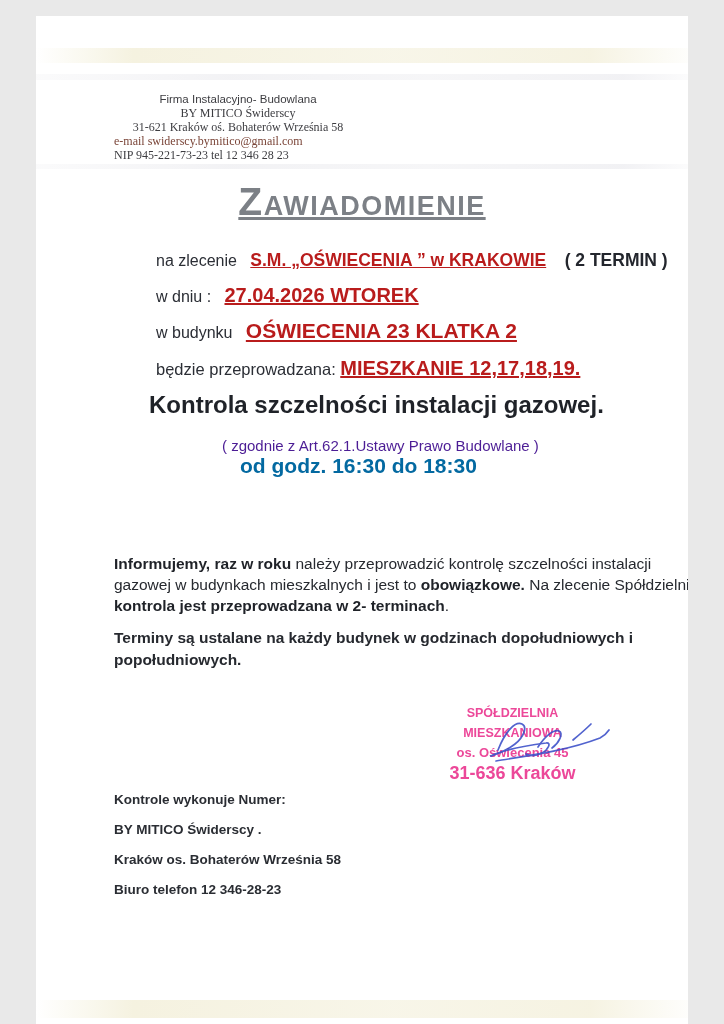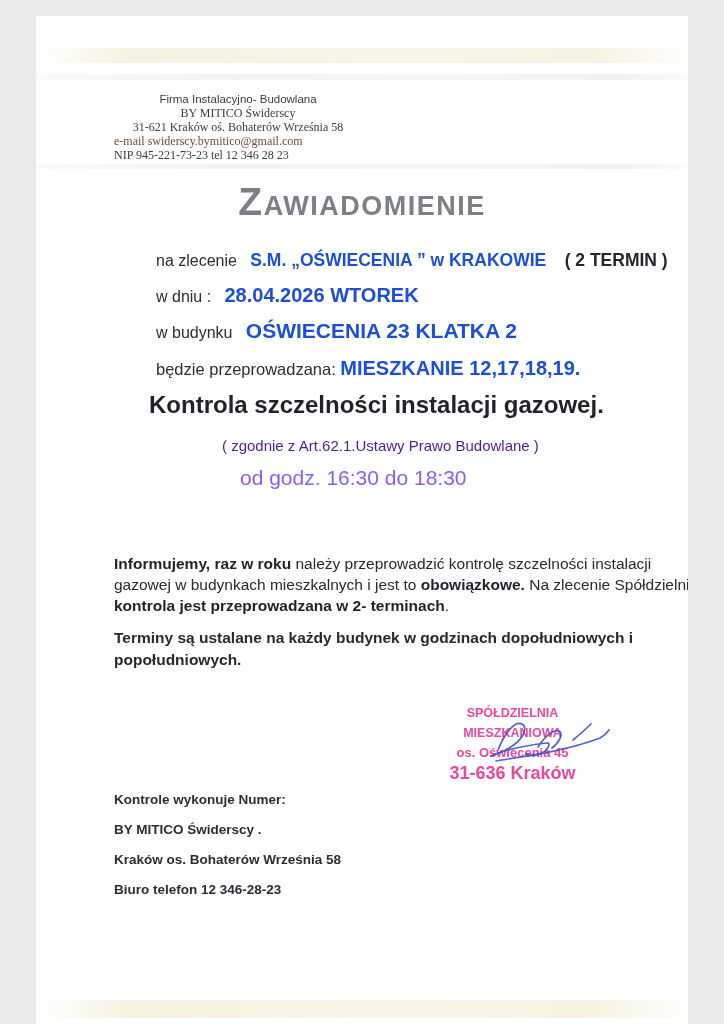--- a/index.html
+++ b/index.html
@@ -26,25 +26,26 @@
   .lh-email{font-family:"Liberation Serif",serif;font-size:12px;color:#7a4437;text-align:left;padding-left:6px;}
   .lh-nip{font-family:"Liberation Serif",serif;font-size:12px;text-align:left;padding-left:6px;}
 
   .doc-title{
     position:absolute;left:0;top:164px;width:100%;
     text-align:center;
     font-size:39px;font-weight:bold;
     font-variant:small-caps;
     letter-spacing:1.5px;
     color:#7c8086;
+    text-decoration:underline;
   }
 
   .line{position:absolute;left:120px;white-space:nowrap;}
   .lbl{font-size:16px;font-weight:normal;color:#2b2e35;}
-  .val{font-weight:bold;color:#1d4ed8;}
+  .val{font-weight:bold;color:#b91c1c;text-decoration:underline;}
 
   .l1{top:234px;}
   .l1 .val{font-size:17.5px;}
   .l1 .suffix{margin-left:14px;font-weight:bold;font-size:17.5px;}
   .l2{top:268px;}
   .l2 .val{font-size:20px;}
   .l3{top:303px;}
   .l3 .val{font-size:21px;}
   .l4{top:341px;}
   .l4 .lbl{font-size:16.5px;}
@@ -52,22 +53,22 @@
 
   .headline{
     position:absolute;left:113px;top:375px;
     font-size:24px;font-weight:bold;color:#1f2228;white-space:nowrap;
   }
   .legal{
     position:absolute;left:186px;top:421px;
     font-size:15px;color:#4c1d95;white-space:nowrap;
   }
   .hours{
-    position:absolute;left:204px;top:450px;
-    font-size:21px;font-weight:normal;color:#8b5cf6;white-space:nowrap;
+    position:absolute;left:204px;top:438px;
+    font-size:21px;font-weight:bold;color:#0369a1;white-space:nowrap;
   }
   .phone{
     position:absolute;left:164px;top:487px;white-space:nowrap;
   }
   .phone .plbl{font-size:16px;font-weight:bold;color:#1f2228;}
   .phone .pnum{font-size:20px;font-weight:bold;color:#1f2228;}
 
   .para1{
     position:absolute;left:78px;top:537px;width:578px;
     font-size:15.5px;line-height:21px;color:#26292f;
@@ -120,21 +121,21 @@
   <div class="doc-title">Zawiadomienie</div>
 
   <div class="line l1">
     <span class="lbl">na zlecenie</span>&nbsp;&nbsp;
     <span class="val">S.M. „OŚWIECENIA ” w KRAKOWIE</span>
     <span class="suffix">( 2 TERMIN )</span>
   </div>
 
   <div class="line l2">
     <span class="lbl">w dniu :</span>&nbsp;&nbsp;
-    <span class="val">28.04.2026  WTOREK</span>
+    <span class="val">27.04.2026  WTOREK</span>
   </div>
 
   <div class="line l3">
     <span class="lbl">w budynku</span>&nbsp;&nbsp;
     <span class="val">OŚWIECENIA 23  KLATKA  2</span>
   </div>
 
   <div class="line l4">
     <span class="lbl">będzie przeprowadzana:</span>
     <span class="val">MIESZKANIE  12,17,18,19.</span>

